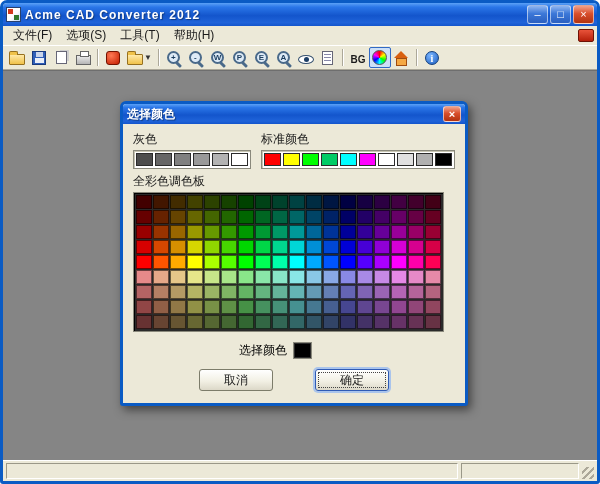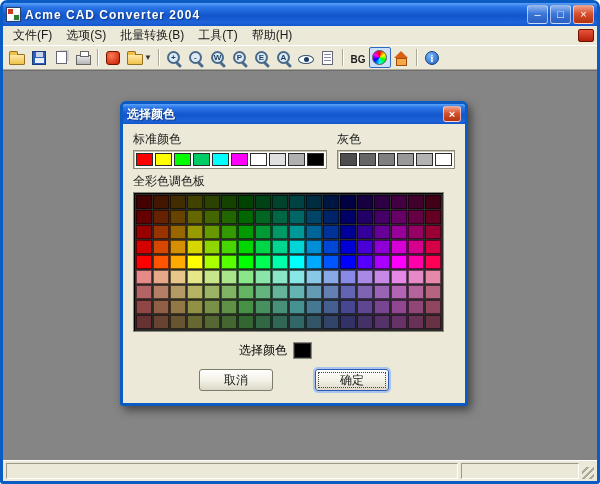--- a/index.html
+++ b/index.html
@@ -90,33 +90,32 @@
   .sb-grip{width:12px;height:12px;align-self:flex-end;
     background:repeating-linear-gradient(135deg,transparent 0 3px,#aca899 3px 5px);}
 </style>
 </head>
 <body>
 
 <div class="window">
 
   <div class="titlebar">
     <span class="app-icon"></span>
-    <span class="title-text">Acme CAD Converter 2004</span>
+    <span class="title-text">Acme CAD Converter 2012</span>
     <span class="win-btns">
         <span class="win-btn">–</span>
         <span class="win-btn">□</span>
         <span class="win-btn close">×</span>
       </span>
   </div>
 
   <div class="menubar">
     <span class="menu-items" id="menu-items">
         <span class="menu-item">文件(F)</span>
         <span class="menu-item">选项(S)</span>
-        <span class="menu-item">批量转换(B)</span>
         <span class="menu-item">工具(T)</span>
         <span class="menu-item">帮助(H)</span>
       </span>
     <span class="menu-badge"></span>
   </div>
 
   <div class="toolbar" id="toolbar">
       <div class="tb-btn">
         <span class="ic k-folder"></span>
       </div>
@@ -180,44 +179,44 @@
 
   <div class="client">
     <div class="dialog">
       <div class="dlg-title">
         <span class="dlg-title-text">选择颜色</span>
         <span class="dlg-close">×</span>
       </div>
       <div class="dlg-body">
 
         <div class="top-groups">
+          <div class="group grayg">
+            <div class="grp-label">灰色</div>
+            <div class="swatch-panel" id="gray-swatches">
+                <span class="swatch" style="background: rgb(77, 77, 77);"></span>
+                <span class="swatch" style="background: rgb(102, 102, 102);"></span>
+                <span class="swatch" style="background: rgb(128, 128, 128);"></span>
+                <span class="swatch" style="background: rgb(153, 153, 153);"></span>
+                <span class="swatch" style="background: rgb(179, 179, 179);"></span>
+                <span class="swatch" style="background: rgb(255, 255, 255);"></span>
+              </div>
+          </div>
           <div class="group std">
             <div class="grp-label">标准颜色</div>
             <div class="swatch-panel" id="std-swatches">
                 <span class="swatch" style="background: rgb(255, 0, 0);"></span>
                 <span class="swatch" style="background: rgb(255, 255, 0);"></span>
                 <span class="swatch" style="background: rgb(0, 255, 0);"></span>
                 <span class="swatch" style="background: rgb(0, 204, 102);"></span>
                 <span class="swatch" style="background: rgb(0, 255, 255);"></span>
                 <span class="swatch" style="background: rgb(255, 0, 255);"></span>
                 <span class="swatch" style="background: rgb(255, 255, 255);"></span>
                 <span class="swatch" style="background: rgb(224, 224, 224);"></span>
                 <span class="swatch" style="background: rgb(176, 176, 176);"></span>
                 <span class="swatch" style="background: rgb(0, 0, 0);"></span>
-              </div>
-          </div>
-          <div class="group grayg">
-            <div class="grp-label">灰色</div>
-            <div class="swatch-panel" id="gray-swatches">
-                <span class="swatch" style="background: rgb(77, 77, 77);"></span>
-                <span class="swatch" style="background: rgb(102, 102, 102);"></span>
-                <span class="swatch" style="background: rgb(128, 128, 128);"></span>
-                <span class="swatch" style="background: rgb(153, 153, 153);"></span>
-                <span class="swatch" style="background: rgb(179, 179, 179);"></span>
-                <span class="swatch" style="background: rgb(255, 255, 255);"></span>
               </div>
           </div>
         </div>
 
         <div class="group full">
           <div class="grp-label">全彩色调色板</div>
           <div class="palette" id="palette">
               <span class="pcell" style="background: rgb(66, 0, 0);"></span>
               <span class="pcell" style="background: rgb(66, 22, 0);"></span>
               <span class="pcell" style="background: rgb(66, 44, 0);"></span>

